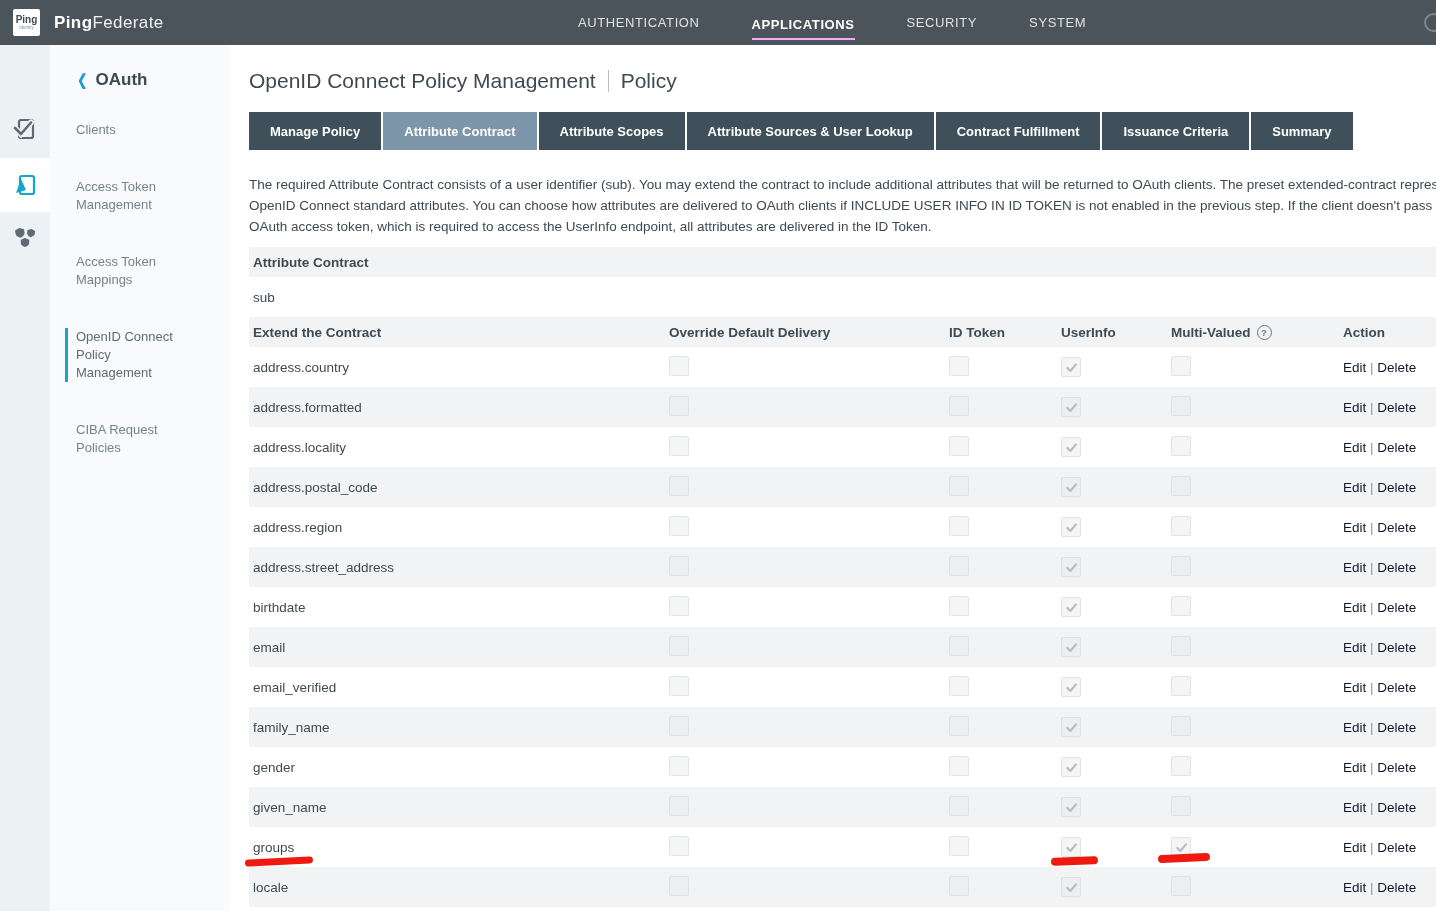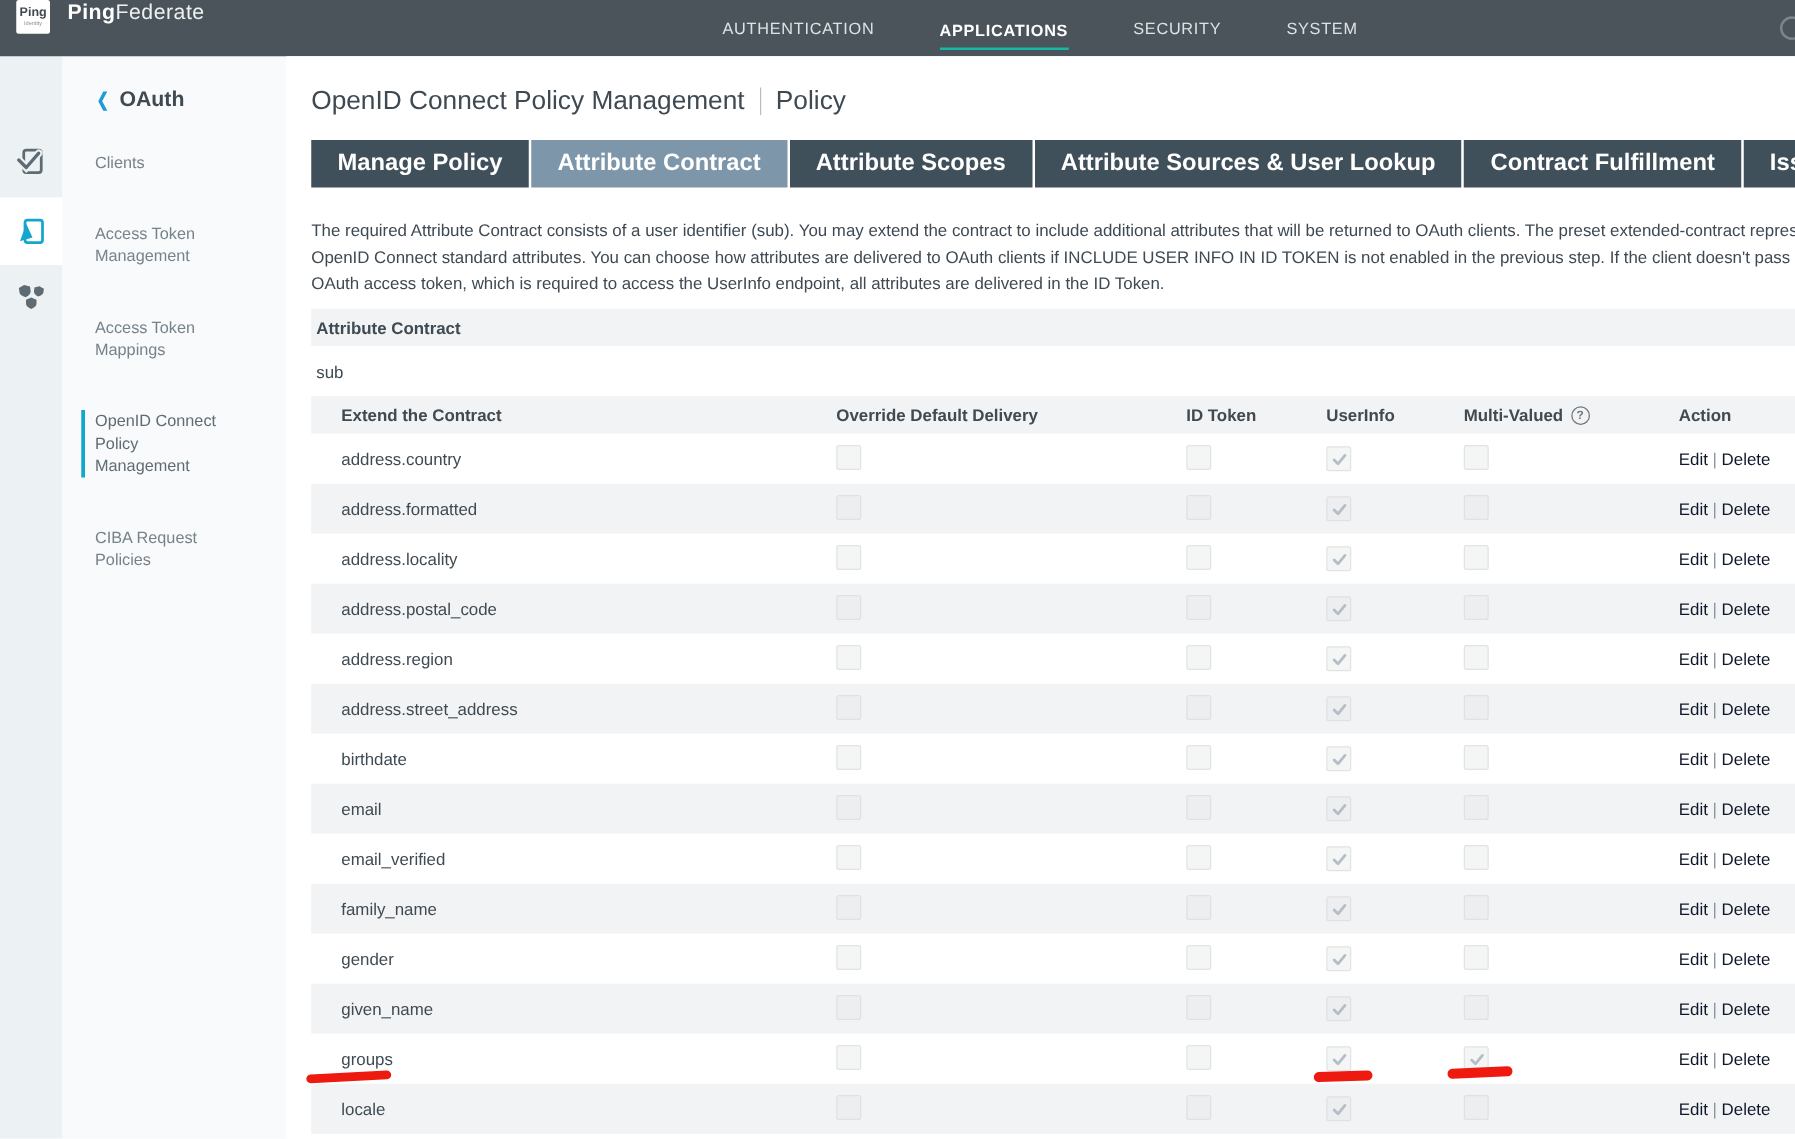--- a/index.html
+++ b/index.html
@@ -1,30 +1,30 @@
 <!DOCTYPE html>
 <html><head>
 <meta charset="utf-8">
 <style>
   * { margin:0; padding:0; box-sizing:border-box; }
   html,body { width:1436px; height:911px; overflow:hidden; }
   body { font-family:"Liberation Sans", sans-serif; color:#3f4a52; background:#fff; }
 
   
-  .navbar { height:45px; background:#4b545a; display:flex; position:relative; }
+  .navbar { height:45px; background:#4b545a; display:flex; align-items:center; position:relative; }
   .logo-box { width:27px; height:27px; background:#fff; border-radius:2px; margin-left:13px;
               display:flex; flex-direction:column; align-items:center; justify-content:center; }
   .logo-box .lg1 { font-size:10px; font-weight:bold; color:#3f4a52; line-height:10px; }
   .logo-box .lg2 { font-size:4.5px; color:#8a9298; line-height:5px; }
   .brand { margin-left:14px; font-size:17px; color:#fff; letter-spacing:.4px; }
   .brand b { font-weight:700; }
   .brand span.rest { font-weight:300; color:#eef1f2; }
   .topnav-items { position:absolute; left:578px; top:0; height:45px; display:flex; align-items:center; gap:52px; }
   .nav-item { font-size:13px; letter-spacing:.6px; color:#dde2e5; cursor:pointer; padding:4px 0; }
-  .nav-item.active { color:#fff; font-weight:bold; border-bottom:2px solid #14b8a6; padding-bottom:6px; margin-bottom:-8px; }
+  .nav-item.active { color:#fff; font-weight:bold; border-bottom:2px solid #f0abfc; padding-bottom:6px; margin-bottom:-8px; }
   .search-icon { position:absolute; right:-7px; top:13px; width:19px; height:19px; border:2px solid #7b858b;
                  border-radius:50%; }
 
   
   .shell { display:flex; height:866px; }
 
   
   .rail { width:50px; background:#ecf1f4; padding-top:70px; display:flex; flex-direction:column; align-items:center; flex-shrink:0; }
   .rail-icon { width:50px; height:28px; display:flex; justify-content:center; align-items:center; cursor:pointer; }
   .rail-band { width:50px; height:54px; background:#ffffff; display:flex; justify-content:center; align-items:center; margin-top:15px; }
@@ -37,37 +37,37 @@
   .sb-items { margin-top:31px; }
   .sb-item { width:122px; font-size:13px; font-weight:normal; color:#76838b; line-height:18px; margin-bottom:39px; cursor:pointer; }
   .sb-item.active { color:#5f6c74; border-left:3px solid #14a6cc; padding-left:8px; margin-left:-11px; }
 
   
   .main { flex:1; background:#fff; overflow:hidden; position:relative; }
   .page-title { margin:24px 0 0 20px; font-size:21px; color:#3e4952; display:flex; align-items:center; white-space:nowrap; }
   .title-sep { display:inline-block; width:1px; height:22px; background:#b7bec3; margin:0 12px; }
 
   .tabs { display:inline-flex; gap:2px; margin:19px 0 0 20px; }
-  .tab { background:#40505b; color:#fff; font-size:19px; font-weight:600; height:38px;
+  .tab { background:#40505b; color:#fff; font-size:13px; font-weight:600; height:38px;
          display:flex; align-items:center; padding:0 21px; white-space:nowrap; cursor:pointer; }
   .tab.active { background:#7e96a9; }
 
   .desc { margin:24px 0 0 20px; font-size:13.5px; color:#3e4952; }
   .desc-line { white-space:nowrap; overflow:hidden; line-height:21px; }
 
   
   .table { margin:10px 0 0 20px; width:1240px; font-size:13.5px; }
   .section-header { background:#f1f3f4; height:30px; display:flex; align-items:center; padding-left:4px;
                     font-weight:bold; color:#3f4a52; }
   .sub-row { height:40px; display:flex; align-items:center; padding-left:4px; background:#fff; }
 
   .grid { display:grid; grid-template-columns:420px 280px 112px 110px 172px 140px; align-items:center; }
   .thead { background:#f1f3f4; height:30px; font-weight:bold; color:#3f4a52; }
   .thead .cell { display:flex; align-items:center; }
-  .cell.name { padding-left:4px;margin-left:20px; }
+  .cell.name { padding-left:4px; }
   .help-icon { width:15px; height:15px; border:1.3px solid #6d767d; border-radius:50%; color:#6d767d;
                font-size:9.5px; font-weight:bold; display:inline-flex; align-items:center; justify-content:center;
                margin-left:6px; cursor:pointer; }
 
   .trow { height:40px; position:relative; background:#fff; }
   .trow.alt { background:#f1f3f4; }
   .cb { width:20px; height:20px; background:#f4f5f5; border:1px solid #e1e3e4; border-radius:2px;
         display:inline-flex; align-items:center; justify-content:center; cursor:pointer; }
   .trow.alt .cb { background:#eceeef; border-color:#dfe1e2; }
   .action { white-space:nowrap; }

